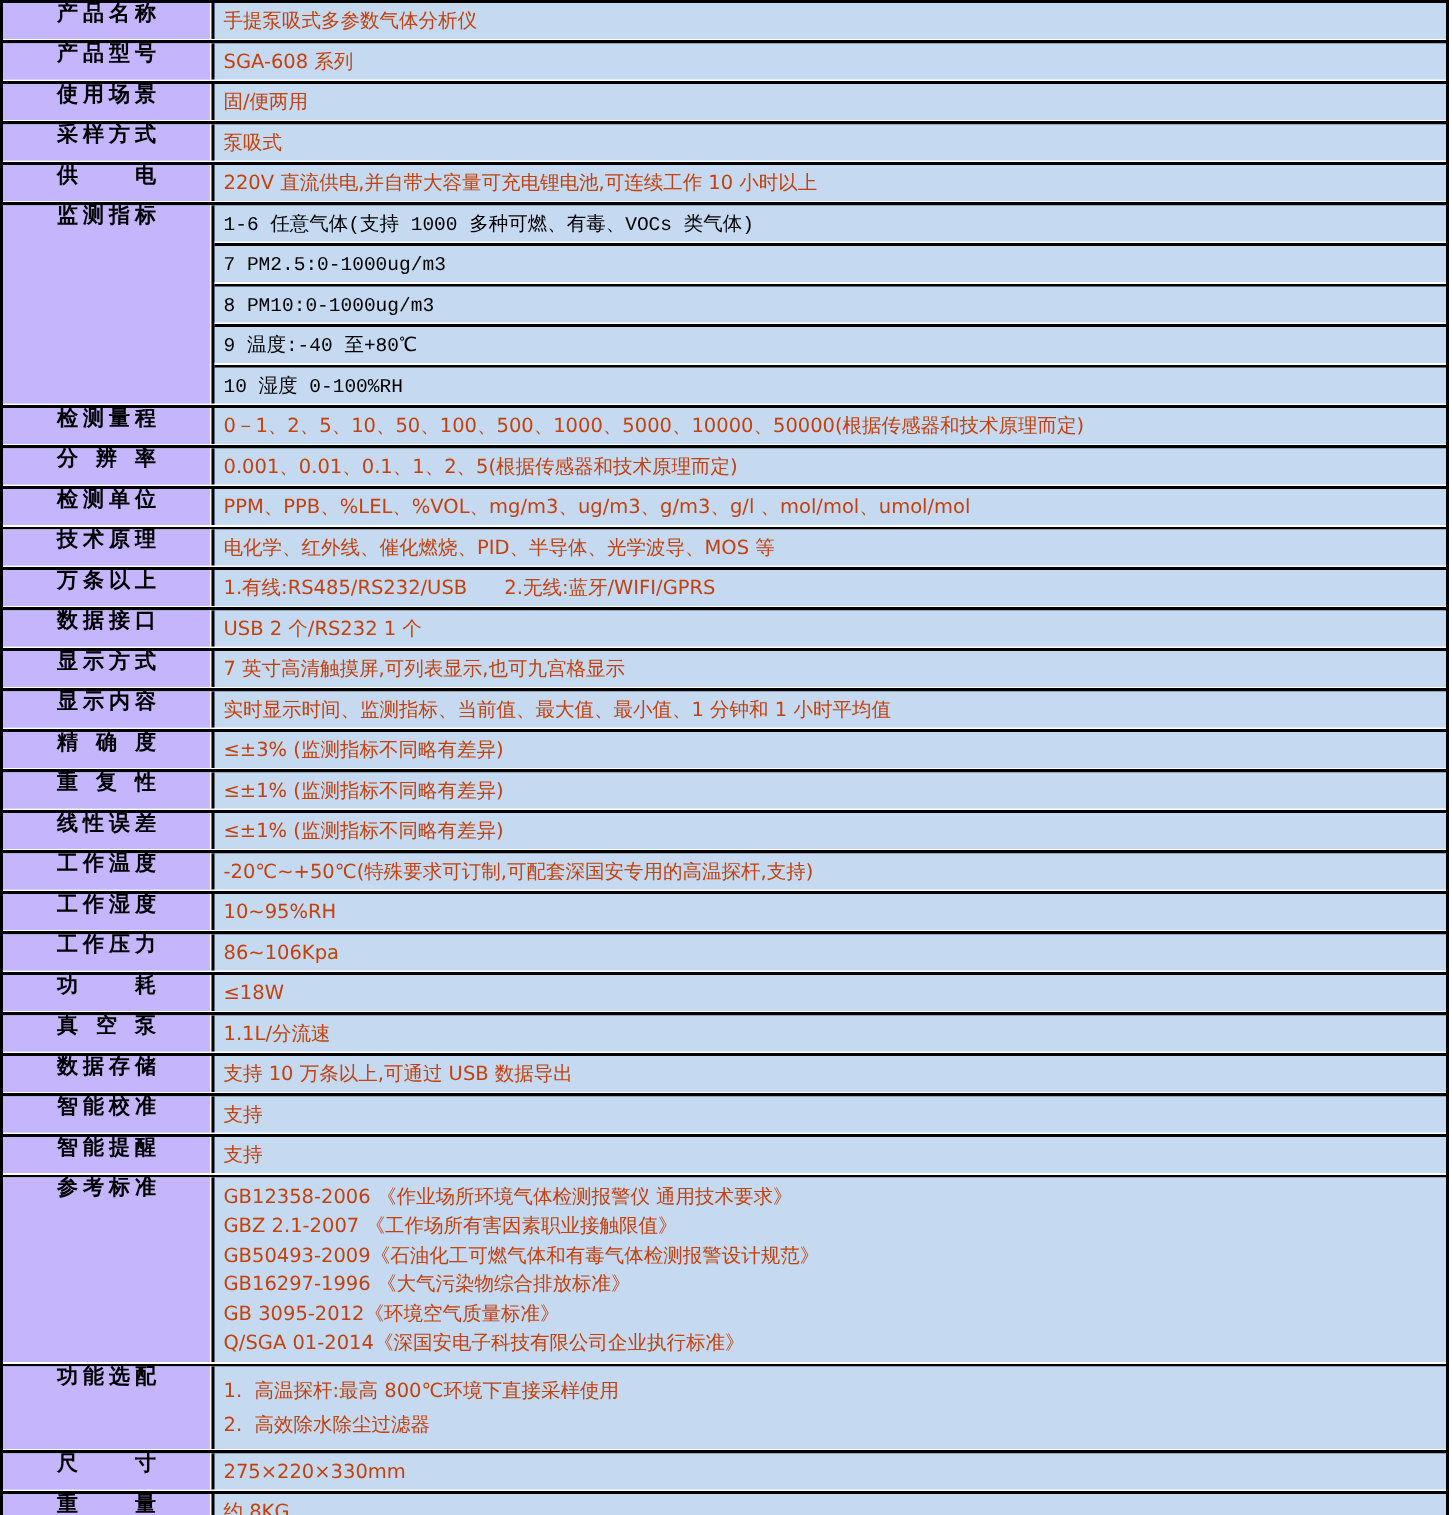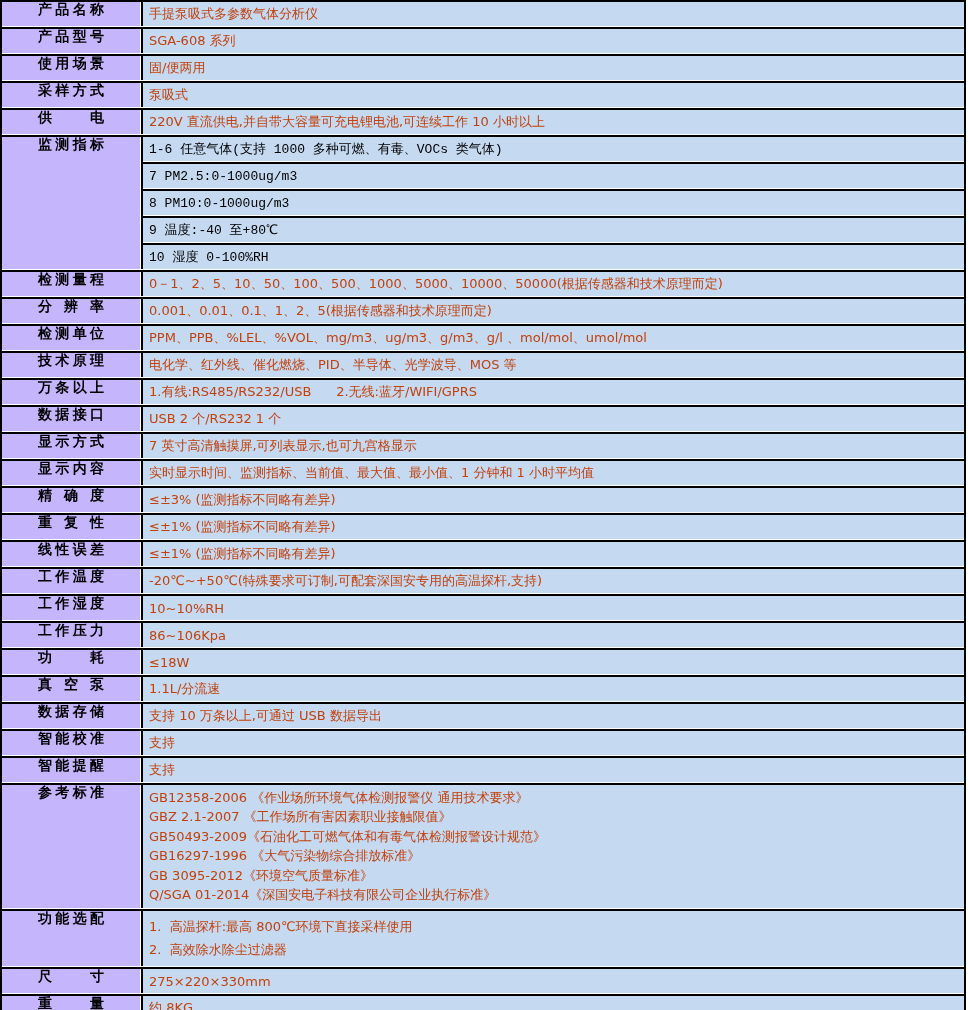--- a/index.html
+++ b/index.html
@@ -223,21 +223,21 @@
         <span>工作温度</span>
       </div>
     <div class="val">-20℃~+50℃(特殊要求可订制,可配套深国安专用的高温探杆,支持)</div>
   </div>
   <div class="hr"></div>
 
   <div class="row std">
     <div class="lbl">
         <span>工作湿度</span>
       </div>
-    <div class="val">10~10%RH</div>
+    <div class="val">10~95%RH</div>
   </div>
   <div class="hr"></div>
 
   <div class="row std">
     <div class="lbl">
         <span>工作压力</span>
       </div>
     <div class="val">86~106Kpa</div>
   </div>
   <div class="hr"></div>

